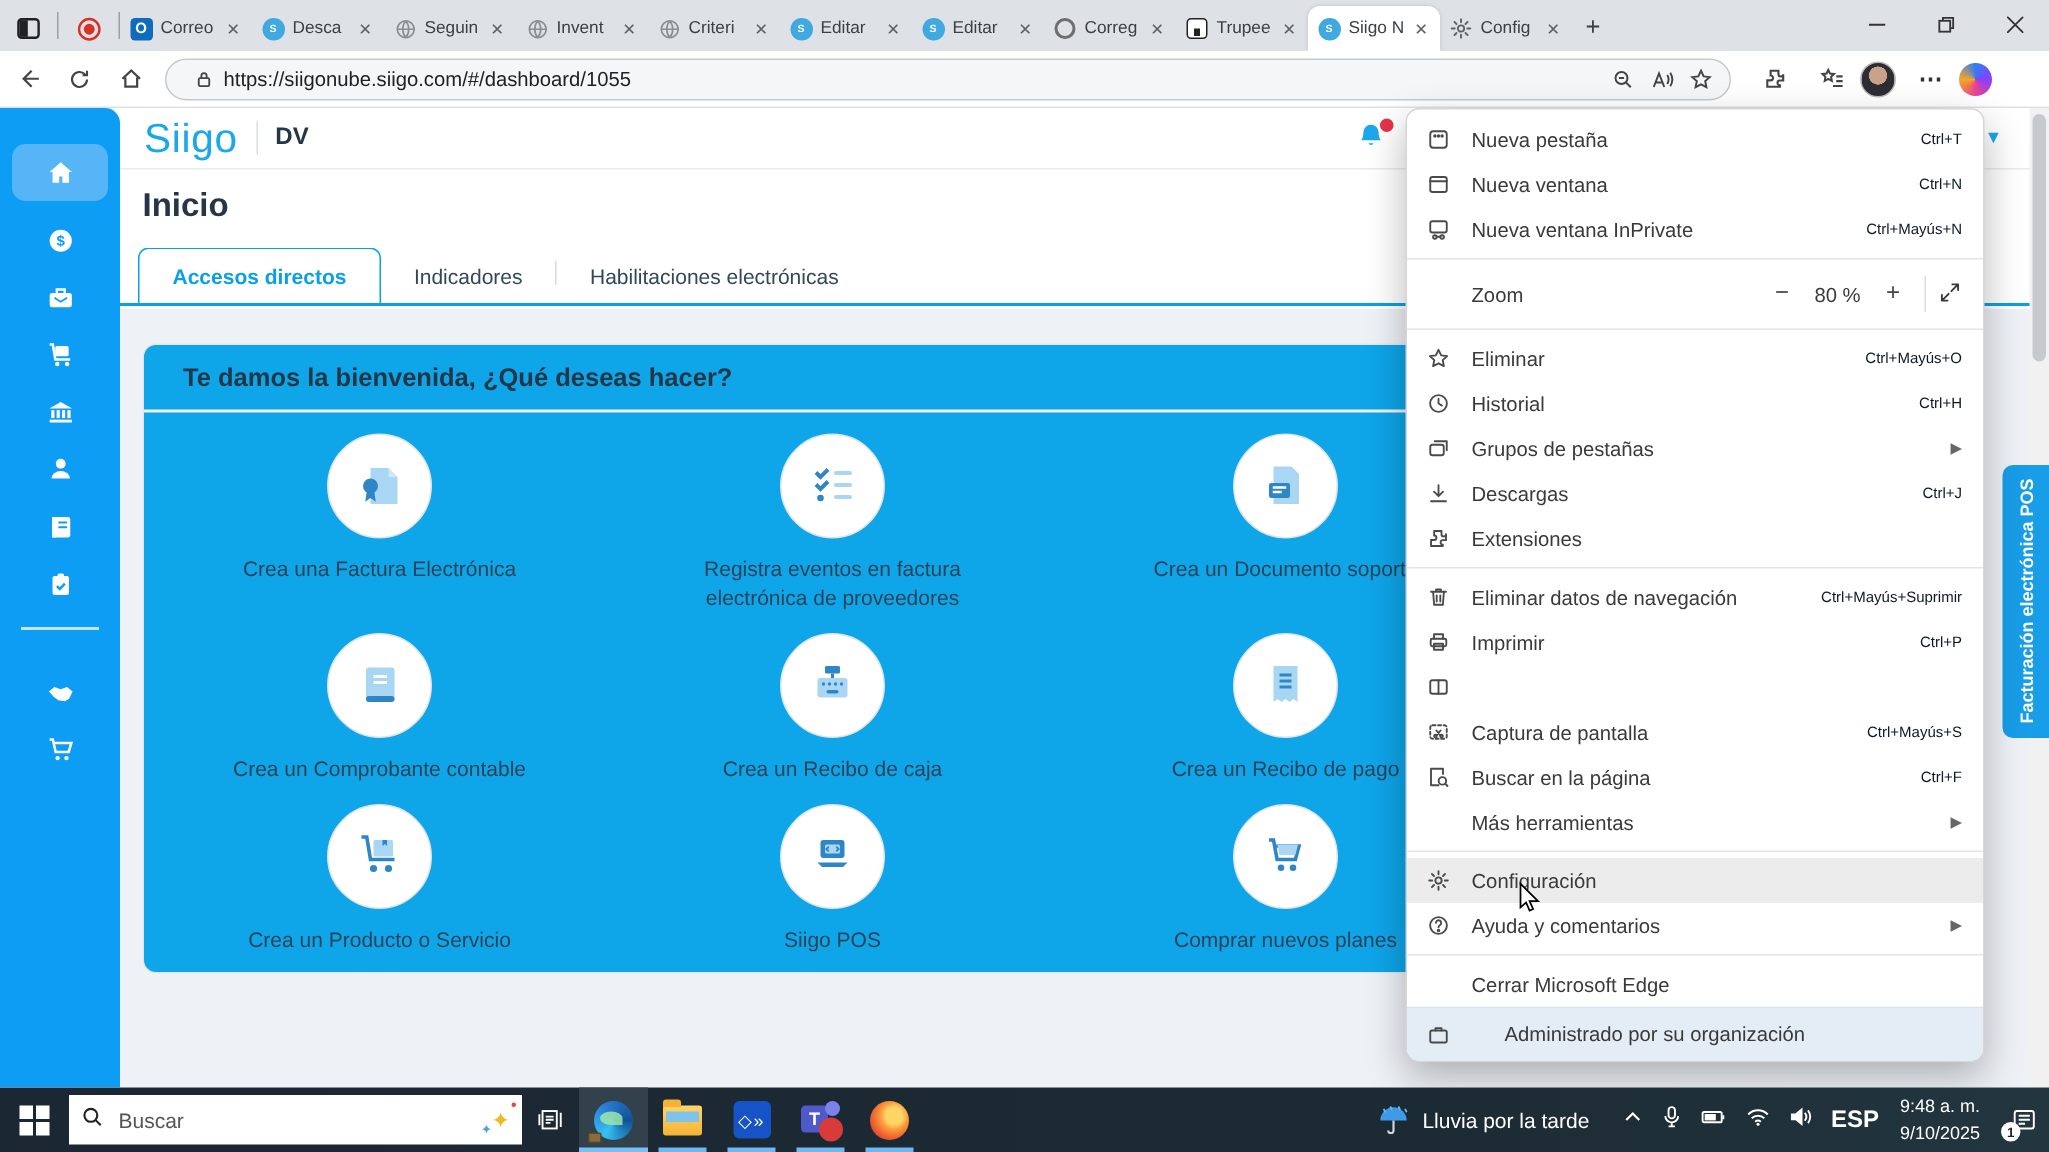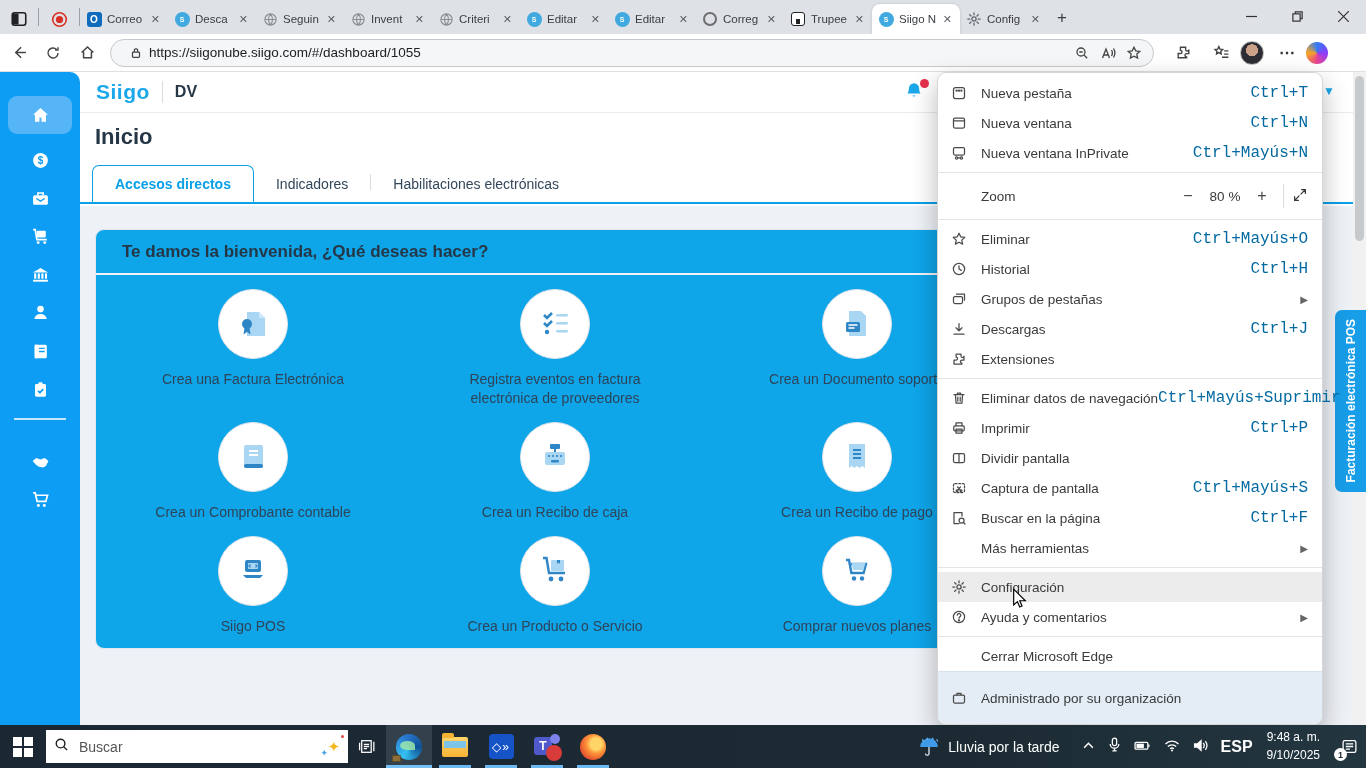--- a/index.html
+++ b/index.html
@@ -32,21 +32,21 @@
 
   
   .page { position:absolute; left:0; top:72px; width:1366px; height:653px; background:#fff; overflow:hidden; }
 
   .sidebar { position:absolute; left:0; top:0; width:80px; height:653px; background:#0d9df4; border-radius:0 10px 0 0; }
   .sb-item { position:absolute; left:8px; width:64px; height:36px; display:flex; align-items:center; justify-content:center; color:#fff; }
   .sb-item.active { background:#55b5f6; border-radius:9px; height:38px; }
   .sb-sep { position:absolute; left:14px; width:52px; height:2px; background:rgba(255,255,255,.75); }
 
   .apphead { position:absolute; left:80px; top:0; width:1286px; height:41px; background:#fff; border-bottom:1px solid #e8ebee; display:flex; align-items:center; }
-  .brand { font-size:21px; font-weight:bold; color:#1ba8ea; margin-left:16px; letter-spacing:.5px; }
+  .brand { font-size:27px; font-weight:normal; color:#1ba8ea; margin-left:16px; letter-spacing:.5px; }
   .head-div { width:1px; height:22px; background:#d8dde3; margin:0 12px; }
   .company { font-size:16px; font-weight:bold; color:#253746; }
   .bell-wrap { position:absolute; left:824px; top:9px; width:24px; height:24px; }
   .bell-dot { position:absolute; right:-1px; top:-2px; width:9px; height:9px; border-radius:50%; background:#e5324b; }
   .head-caret { position:absolute; left:1243px; top:12px; color:#1ba8ea; font-size:12px; }
 
   .page-title { position:absolute; left:95px; top:52px; font-size:22px; font-weight:bold; color:#253746; }
   .apptabs { position:absolute; left:80px; top:91px; width:1286px; height:41px; display:flex; align-items:flex-end; border-bottom:2px solid #0aa0e8; }
   .apptab { font-size:14px; color:#33475b; padding:10px 22px; display:flex; align-items:flex-end; }
   .apptab.active { color:#0aa0e8; font-weight:bold; border:1px solid #0aa0e8; border-bottom:none; border-radius:7px 7px 0 0; background:#fff; margin-left:12px; }
@@ -62,24 +62,24 @@
 
   .scrollbar { position:absolute; right:0; top:0; width:13px; height:653px; background:#f1f1f1; }
   .scroll-thumb { position:absolute; right:2px; top:4px; width:9px; height:165px; border-radius:5px; background:#c6cacd; }
   .pos-tab { position:absolute; right:0; top:238px; width:31px; height:182px; background:#189de8; border-radius:7px 0 0 7px; display:flex; align-items:center; justify-content:center; }
   .pos-tab span { writing-mode:vertical-rl; transform:rotate(180deg); color:#fff; font-size:12px; font-weight:bold; white-space:nowrap; }
 
   
   .edge-menu { position:absolute; left:937px; top:72px; width:386px; background:#fff; border:1px solid #d6d6d6; border-radius:9px; box-shadow:0 10px 26px rgba(0,0,0,.28); padding:5px 0; z-index:40; }
   .m-item { height:30px; display:flex; align-items:center; padding:0 14px 0 13px; font-size:13.5px; color:#3a3a3a; }
   .m-item.hover { background:#ececec; }
-  .m-item.managed { height:53px; background:#e4edf6; border-top:1px solid #d9e1ea; border-radius:0 0 8px 8px; margin-bottom:-5px; }
+  .m-item.managed { height:36px; background:#e4edf6; border-top:1px solid #d9e1ea; border-radius:0 0 8px 8px; margin-bottom:-5px;gap:22px; }
   .m-ic { width:30px; flex:0 0 30px; color:#4a4a4a; display:flex; align-items:center; }
   .m-label { flex:1; white-space:nowrap; }
-  .m-short { font-size:16px; color:#0369a1;font-family:Liberation Mono, monospace; }
+  .m-short { font-size:10px; color:#0f172a; }
   .m-sub { color:#666; font-size:10px; margin-left:8px; }
   .m-sep { height:1px; background:#e4e4e4; margin:4px 0; }
   .m-zoom { height:38px; display:flex; align-items:center; padding:0 14px 0 43px; font-size:13.5px; color:#3a3a3a; }
   .m-zoom .zl { flex:1; }
   .z-btn { width:26px; text-align:center; font-size:16px; color:#444; }
   .z-val { width:48px; text-align:center; font-size:13.5px; }
   .z-div { width:1px; height:24px; background:#dcdcdc; margin:0 8px; }
 
   .cursor { position:absolute; left:1010px; top:588px; z-index:60; }
 
@@ -403,39 +403,39 @@
                   <circle cx="18" cy="14" r="5.5" fill="#a9d6f3"></circle>
                   <path d="M8 30a10 8 0 0 1 20 0z" fill="#a9d6f3"></path>
                   <path d="M29 13v8M25 17h8" stroke="#2f86c6" stroke-width="2.6"></path>
                 </svg>
               </div>
               <div class="wc-label">Crea un Tercero</div>
             </div>
             <div class="wc-item">
               <div class="wc-circle">
                 <svg width="40" height="40" viewBox="0 0 40 40" fill="none">
-                  <rect x="12" y="9" width="16" height="12" rx="2" fill="#2f86c6"></rect>
-                  <rect x="15" y="12" width="10" height="6" rx="1" fill="#a9d6f3"></rect>
-                  <path d="M17.5 13.5l-1.6 1.5 1.6 1.5M22.5 13.5l1.6 1.5-1.6 1.5" stroke="#2f86c6" stroke-width="1.2"></path>
-                  <path d="M10 24h20l-3 3H13z" fill="#2f86c6"></path>
-                </svg>
-              </div>
-              <div class="wc-label">Siigo POS</div>
-            </div>
-            <div class="wc-item">
-              <div class="wc-circle">
-                <svg width="40" height="40" viewBox="0 0 40 40" fill="none">
                   <rect x="16" y="9" width="13" height="11" rx="1" fill="#a9d6f3"></rect>
                   <path d="M22 9v4l1.6-1.4L25 13V9z" fill="#2f86c6"></path>
                   <path d="M8 7h3.5l2.5 15H30" stroke="#2f86c6" stroke-width="2.4"></path>
                   <circle cx="16" cy="28" r="2.4" fill="#2f86c6"></circle>
                   <circle cx="26" cy="28" r="2.4" fill="#2f86c6"></circle>
                 </svg>
               </div>
               <div class="wc-label">Crea un Producto o Servicio</div>
+            </div>
+            <div class="wc-item">
+              <div class="wc-circle">
+                <svg width="40" height="40" viewBox="0 0 40 40" fill="none">
+                  <rect x="12" y="9" width="16" height="12" rx="2" fill="#2f86c6"></rect>
+                  <rect x="15" y="12" width="10" height="6" rx="1" fill="#a9d6f3"></rect>
+                  <path d="M17.5 13.5l-1.6 1.5 1.6 1.5M22.5 13.5l1.6 1.5-1.6 1.5" stroke="#2f86c6" stroke-width="1.2"></path>
+                  <path d="M10 24h20l-3 3H13z" fill="#2f86c6"></path>
+                </svg>
+              </div>
+              <div class="wc-label">Siigo POS</div>
             </div>
             <div class="wc-item">
               <div class="wc-circle">
                 <svg width="40" height="40" viewBox="0 0 40 40" fill="none">
                   <path d="M9 9h3l2.4 13h12.2l2.4-9H14" stroke="#2f86c6" stroke-width="2.4"></path>
                   <path d="M14.6 12h13.8l-1.9 7H15.9z" fill="#a9d6f3"></path>
                   <circle cx="17" cy="27.5" r="2.2" fill="#2f86c6"></circle>
                   <circle cx="25" cy="27.5" r="2.2" fill="#2f86c6"></circle>
                 </svg>
               </div>
@@ -668,21 +668,20 @@
         <span class="m-label">Imprimir</span>
         <span class="m-short">Ctrl+P</span>
       </div>
       <div class="m-item">
         <span class="m-ic">
           <svg width="16" height="16" viewBox="0 0 16 16" fill="none" stroke="currentColor" stroke-width="1.25" stroke-linecap="round" stroke-linejoin="round">
             <rect x="2.5" y="3.5" width="11" height="9" rx="1.5"></rect>
             <path d="M8 3.5v9"></path>
           </svg>
         </span>
-        <span class="m-label">Dividir pantalla</span>
       </div>
       <div class="m-item">
         <span class="m-ic">
           <svg width="16" height="16" viewBox="0 0 16 16" fill="none" stroke="currentColor" stroke-width="1.25" stroke-linecap="round" stroke-linejoin="round">
             <rect x="2.5" y="3.5" width="11" height="9" rx="1.5" stroke-dasharray="2 1.7"></rect>
             <circle cx="6" cy="10.7" r=".9"></circle>
             <circle cx="10" cy="10.7" r=".9"></circle>
             <path d="M6.7 10.2L9.4 7M9.3 10.2L6.6 7"></path>
           </svg>
         </span>

